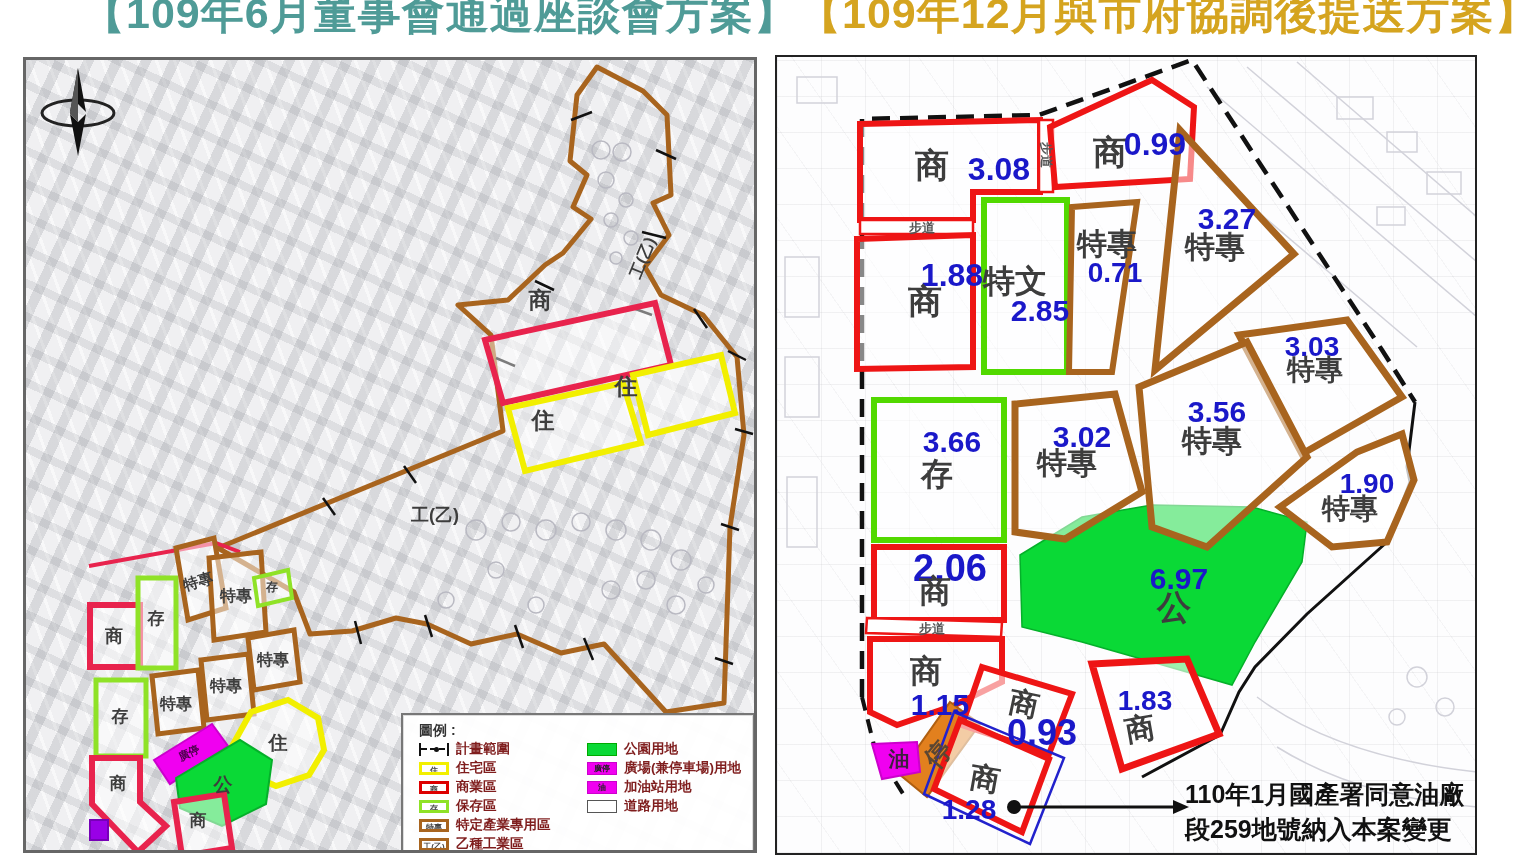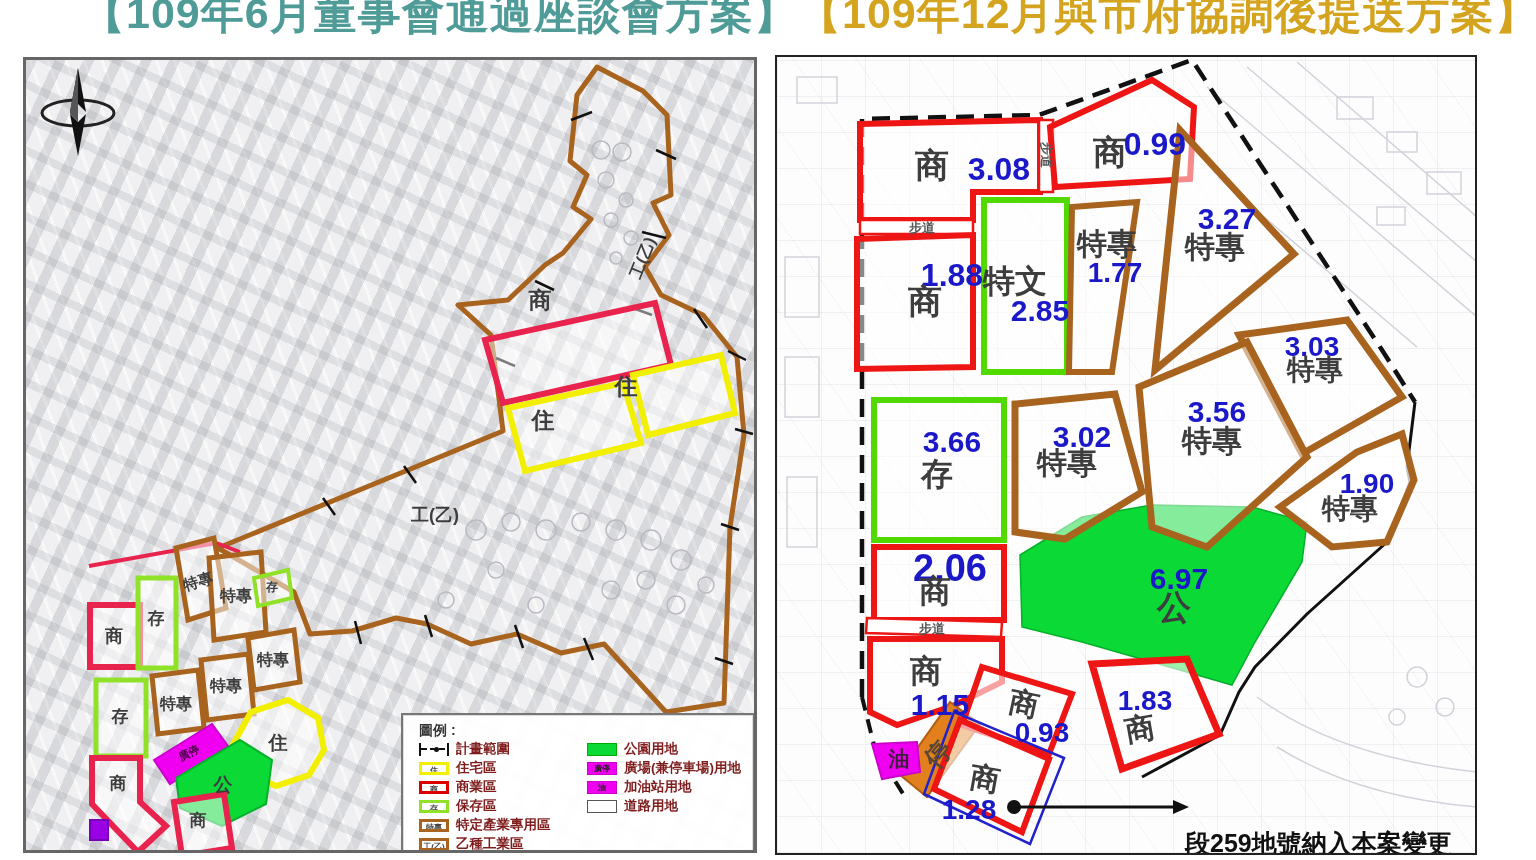--- a/index.html
+++ b/index.html
@@ -260,48 +260,49 @@
 
     <div class="lab" style="left:155px;top:108px;font-size:34px;">商</div>
     <div class="num" style="left:222px;top:112px;font-size:32px;">3.08</div>
     <div class="lab" style="left:333px;top:95px;font-size:34px;">商</div>
     <div class="num" style="left:378px;top:87px;font-size:32px;">0.99</div>
     <div class="num" style="left:175px;top:218px;font-size:32px;">1.88</div>
     <div class="lab" style="left:148px;top:244px;font-size:34px;">商</div>
     <div class="lab" style="left:238px;top:224px;font-size:32px;">特文</div>
     <div class="num" style="left:263px;top:254px;font-size:30px;">2.85</div>
     <div class="lab" style="left:330px;top:187px;font-size:30px;">特專</div>
-    <div class="num" style="left:338px;top:216px;font-size:28px;">1.77</div>
+    <div class="num" style="left:338px;top:216px;font-size:28px;">0.71</div>
     <div class="num" style="left:450px;top:162px;font-size:30px;">3.27</div>
     <div class="lab" style="left:438px;top:190px;font-size:30px;">特專</div>
     <div class="num" style="left:535px;top:290px;font-size:28px;">3.03</div>
     <div class="lab" style="left:538px;top:313px;font-size:28px;">特專</div>
     <div class="num" style="left:440px;top:355px;font-size:30px;">3.56</div>
     <div class="lab" style="left:435px;top:384px;font-size:30px;">特專</div>
     <div class="num" style="left:305px;top:380px;font-size:30px;">3.02</div>
     <div class="lab" style="left:290px;top:406px;font-size:30px;">特專</div>
     <div class="num" style="left:175px;top:385px;font-size:30px;">3.66</div>
     <div class="lab" style="left:160px;top:417px;font-size:32px;">存</div>
     <div class="num" style="left:173px;top:511px;font-size:38px;">2.06</div>
     <div class="lab" style="left:158px;top:534px;font-size:32px;">商</div>
     <div class="num" style="left:402px;top:522px;font-size:30px;">6.97</div>
     <div class="lab" style="left:397px;top:550px;font-size:34px;">公</div>
     <div class="num" style="left:590px;top:427px;font-size:28px;">1.90</div>
     <div class="lab" style="left:573px;top:452px;font-size:28px;">特專</div>
     <div class="lab" style="left:149px;top:614px;font-size:32px;">商</div>
     <div class="num" style="left:163px;top:648px;font-size:30px;">1.15</div>
     <div class="lab" style="left:247px;top:647px;font-size:30px;transform:translate(-50%,-50%) rotate(12deg);">商</div>
-    <div class="num" style="left:265px;top:676px;font-size:28px;">0.93</div>
+    <div class="num" style="left:265px;top:676px;font-size:36px;">0.93</div>
     <div class="num" style="left:368px;top:644px;font-size:28px;">1.83</div>
     <div class="lab" style="left:363px;top:672px;font-size:30px;transform:translate(-50%,-50%) rotate(-10deg);">商</div>
     <div class="lab" style="left:208px;top:722px;font-size:30px;transform:translate(-50%,-50%) rotate(10deg);">商</div>
     <div class="num" style="left:192px;top:753px;font-size:28px;">1.28</div>
 
     <div class="path-lab" style="left:145px;top:170px;font-size:13px;">步道</div>
     <div class="path-lab" style="left:269px;top:98px;font-size:13px;transform:translate(-50%,-50%) rotate(90deg);">步道</div>
     <div class="path-lab" style="left:155px;top:571px;font-size:13px;">步道</div>
     <div class="lab" style="left:161px;top:697px;font-size:26px;color:#5a4632;transform:translate(-50%,-50%) rotate(-50deg);">停</div>
     <div class="lab" style="left:122px;top:701px;font-size:21px;color:#3d1f3d;">油</div>
 
-    <div class="ann-line" style="left:408px;top:759px;margin-top:14px;">段259地號納入本案變更</div>
+    <div class="ann-line" style="left:408px;top:724px;">110年1月國產署同意油廠</div>
+    <div class="ann-line" style="left:408px;top:759px;">段259地號納入本案變更</div>
   </div>
 
 </div>
 
 </body></html>

